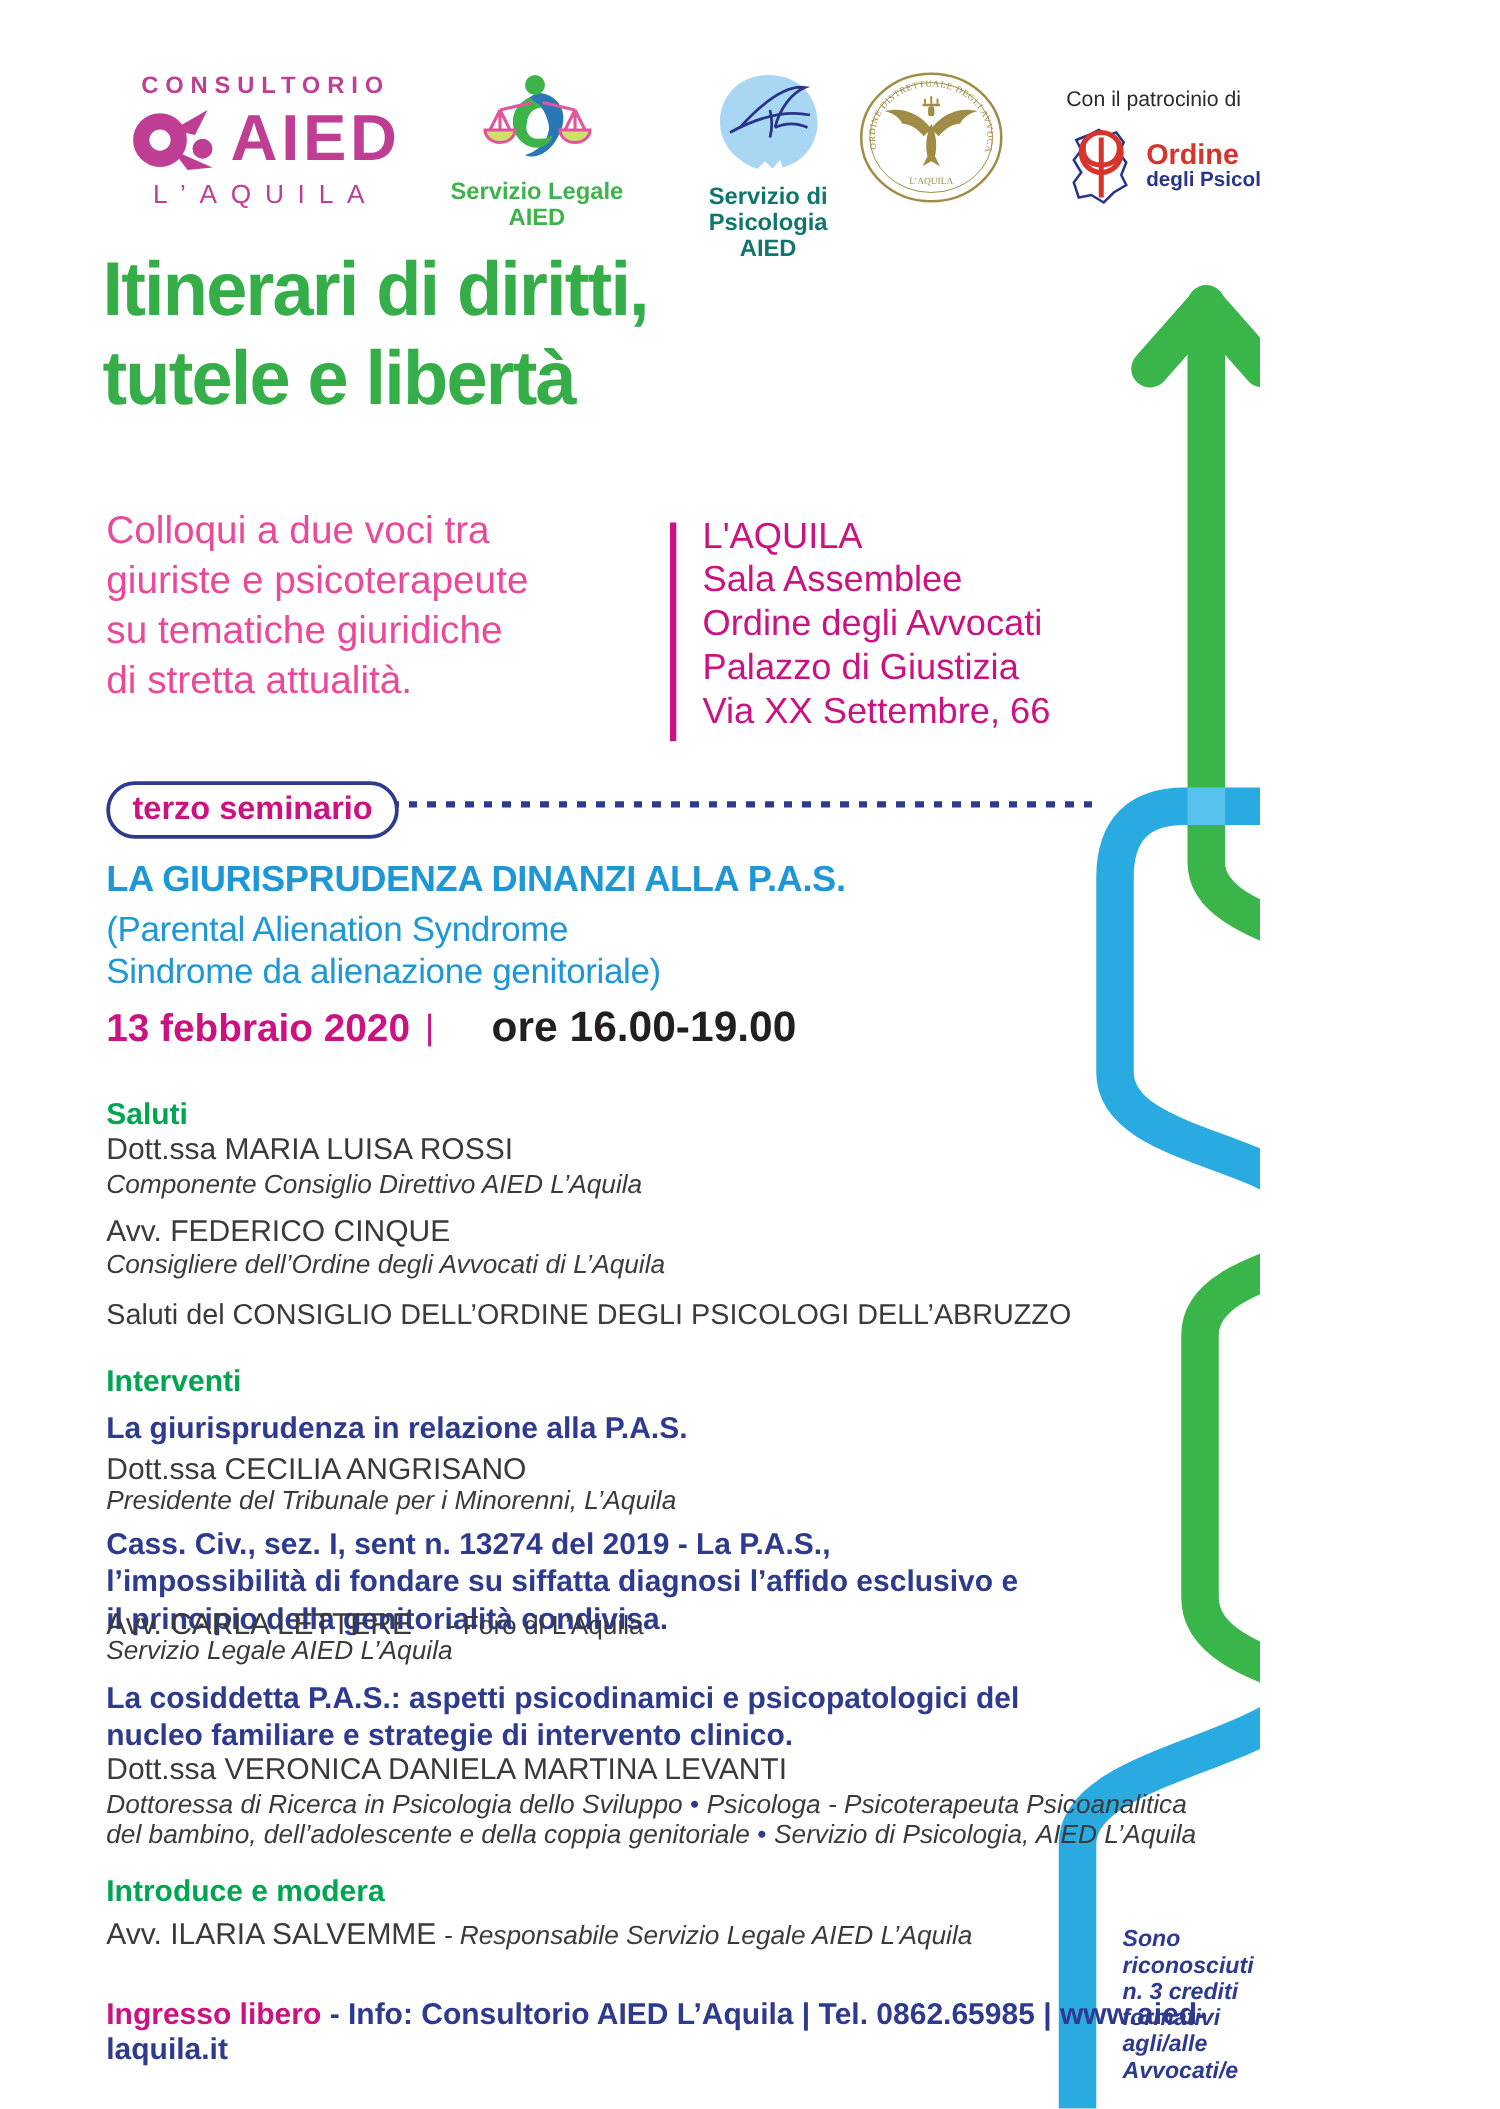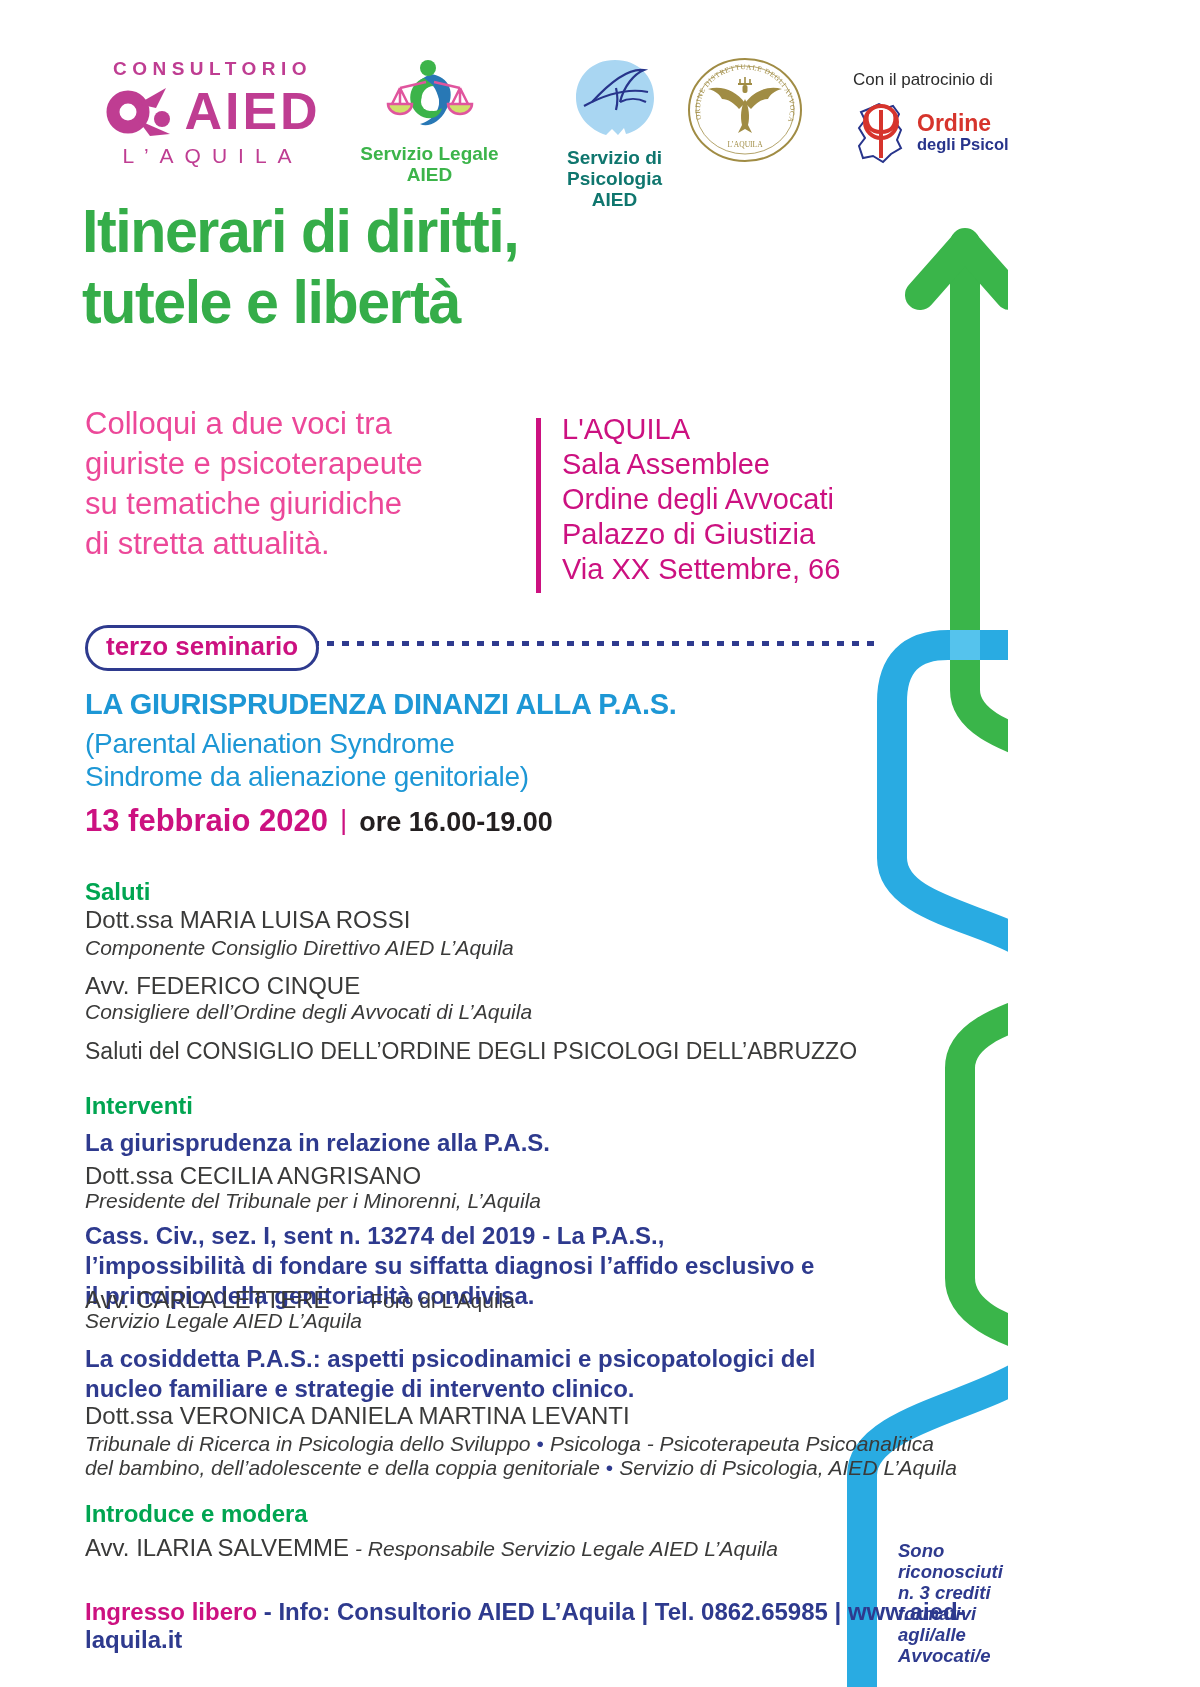--- a/index.html
+++ b/index.html
@@ -46,21 +46,21 @@
     color:#cc1180;font-size:26px;font-weight:700;background:#fff;}
   .dotted-line{left:312px;top:641px;width:562px;height:5px;
     background:repeating-linear-gradient(90deg,#2e3a8e 0 7px,transparent 7px 15px);}
 
   
   .sem-title{left:85px;top:688px;color:#1d97d5;font-size:29px;font-weight:800;letter-spacing:-0.3px;}
   .sem-sub{left:85px;top:727px;color:#1d97d5;font-size:28px;font-weight:400;line-height:33px;letter-spacing:-0.3px;}
   .sem-date-row{left:85px;top:803px;display:flex;align-items:baseline;gap:12px;}
   .sem-date{color:#cc1180;font-size:31px;font-weight:800;}
   .sem-date-sep{color:#cc1180;font-size:28px;font-weight:400;position:relative;top:-2px;}
-  .sem-time{color:#231f20;font-size:27px;font-weight:800;}
+  .sem-time{color:#231f20;font-size:34px;font-weight:800;margin-left:34px;}
 
   
   .sec-head{color:#00a551;font-size:24px;font-weight:700;}
   .name{color:#3a3a39;font-size:24px;font-weight:500;}
   .role{color:#3a3a39;font-size:21px;font-style:italic;font-weight:500;}
   .iv-title{color:#2e3a8e;font-size:24px;font-weight:700;line-height:30px;}
   .bullet{color:#2e3a8e;font-style:normal;padding:0 6px;}
   .suffix-it{margin-left:22px;}
 
   .pos-saluti-head{left:85px;top:878px;}
@@ -271,21 +271,21 @@
 
   <div class="abs iv-title pos-i2-title" style="z-index:2;">Cass. Civ., sez. I, sent n. 13274 del 2019 - La P.A.S., l’impossibilità di fondare su siffatta diagnosi l’affido esclusivo e il principio della genitorialità condivisa.</div>
   <div class="abs name pos-i2-name" style="z-index:2;">
     <span>Avv. CARLA LETTERE</span><span class="suffix-it" style="font-size:21px;"> - Foro di L’Aquila</span>
   </div>
   <div class="abs role pos-i2-role" style="z-index:2;">Servizio Legale AIED L’Aquila</div>
 
   <div class="abs iv-title pos-i3-title" style="z-index:2;">La cosiddetta P.A.S.: aspetti psicodinamici e psicopatologici del nucleo familiare e strategie di intervento clinico.</div>
   <div class="abs name pos-i3-name" style="z-index:2;">Dott.ssa VERONICA DANIELA MARTINA LEVANTI</div>
   <div class="abs role pos-i3-role1" style="z-index:2;">
-    <span>Tribunale di Ricerca in Psicologia dello Sviluppo</span><span class="bullet">•</span><span>Psicologa - Psicoterapeuta Psicoanalitica</span>
+    <span>Dottoressa di Ricerca in Psicologia dello Sviluppo</span><span class="bullet">•</span><span>Psicologa - Psicoterapeuta Psicoanalitica</span>
   </div>
   <div class="abs role pos-i3-role2" style="z-index:2;">
     <span>del bambino, dell’adolescente e della coppia genitoriale</span><span class="bullet">•</span><span>Servizio di Psicologia, AIED L’Aquila</span>
   </div>
 
   <div class="abs sec-head pos-mod-head" style="z-index:2;">Introduce e modera</div>
   <div class="abs name pos-mod-line" style="z-index:2;">
     <span>Avv. ILARIA SALVEMME</span><span class="role"> - Responsabile Servizio Legale AIED L’Aquila</span>
   </div>
 

